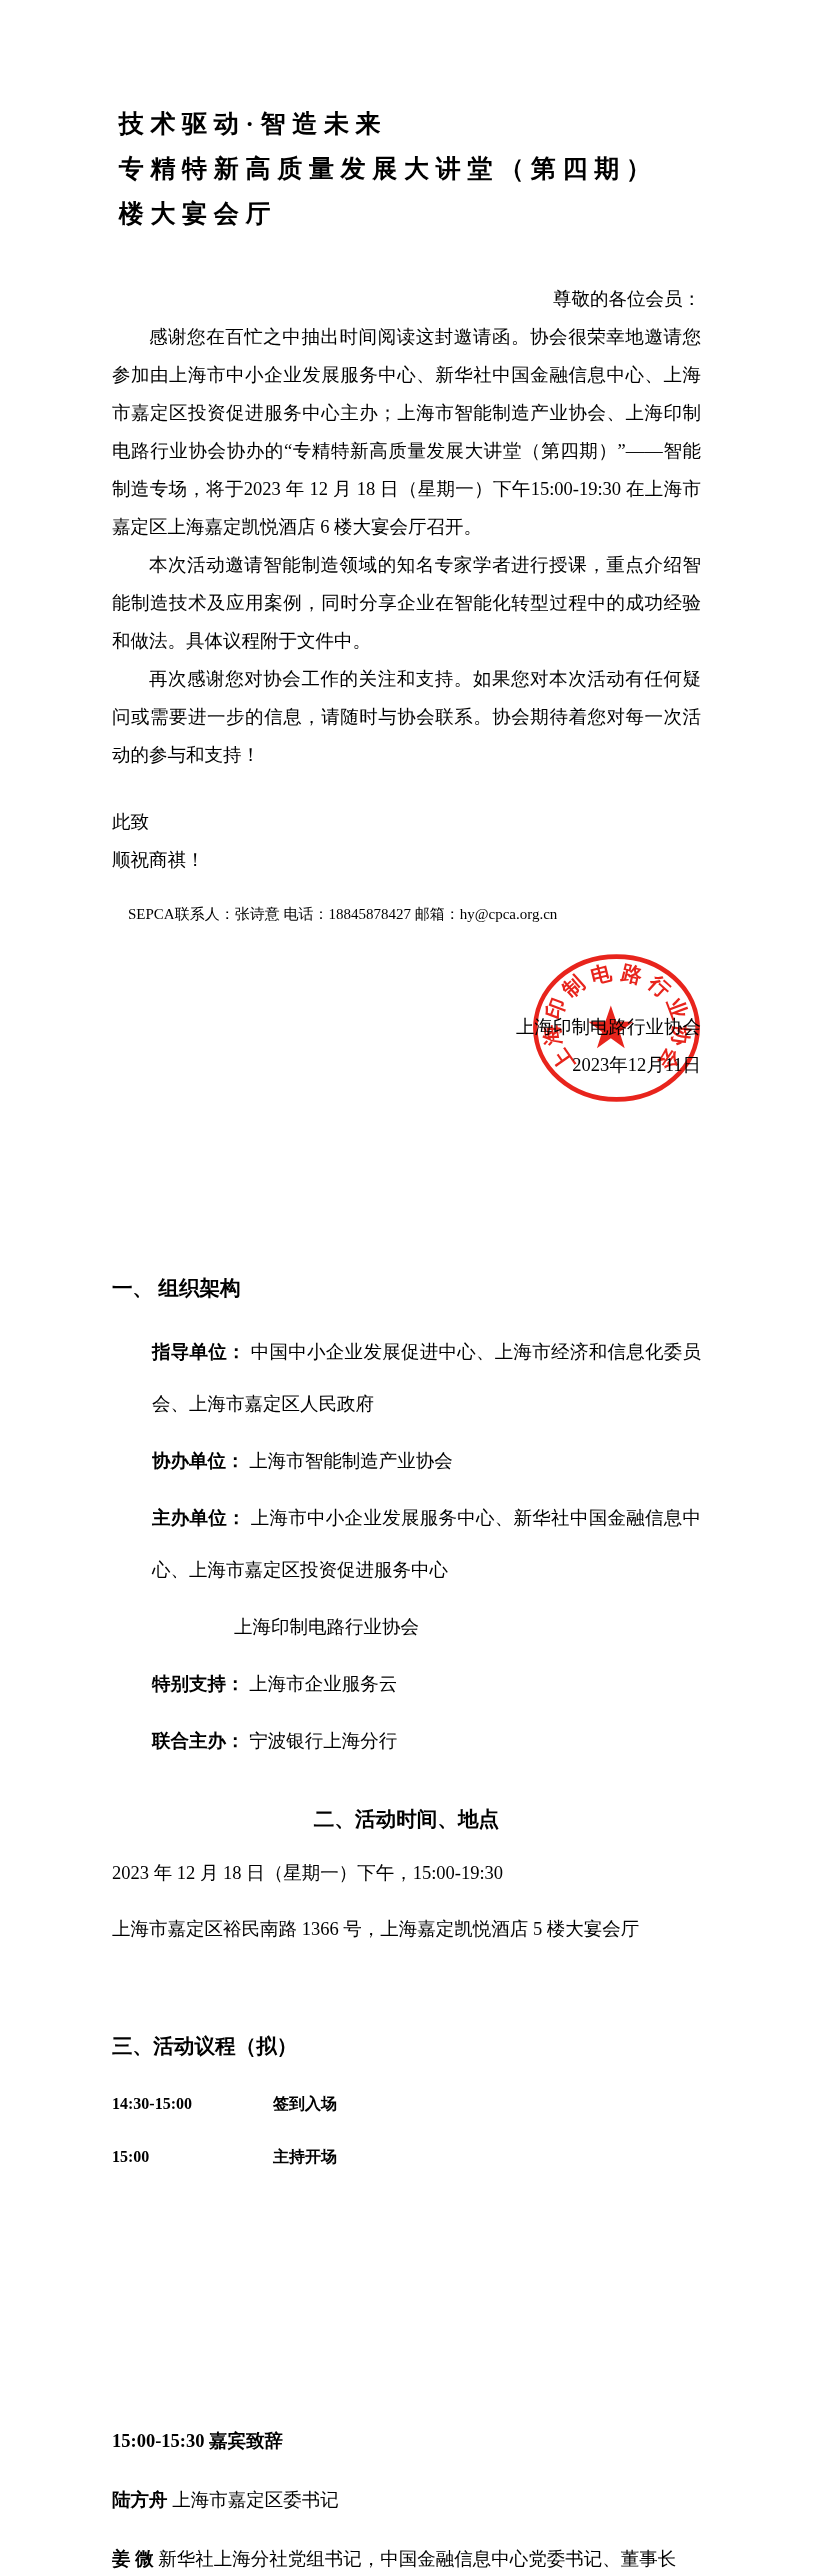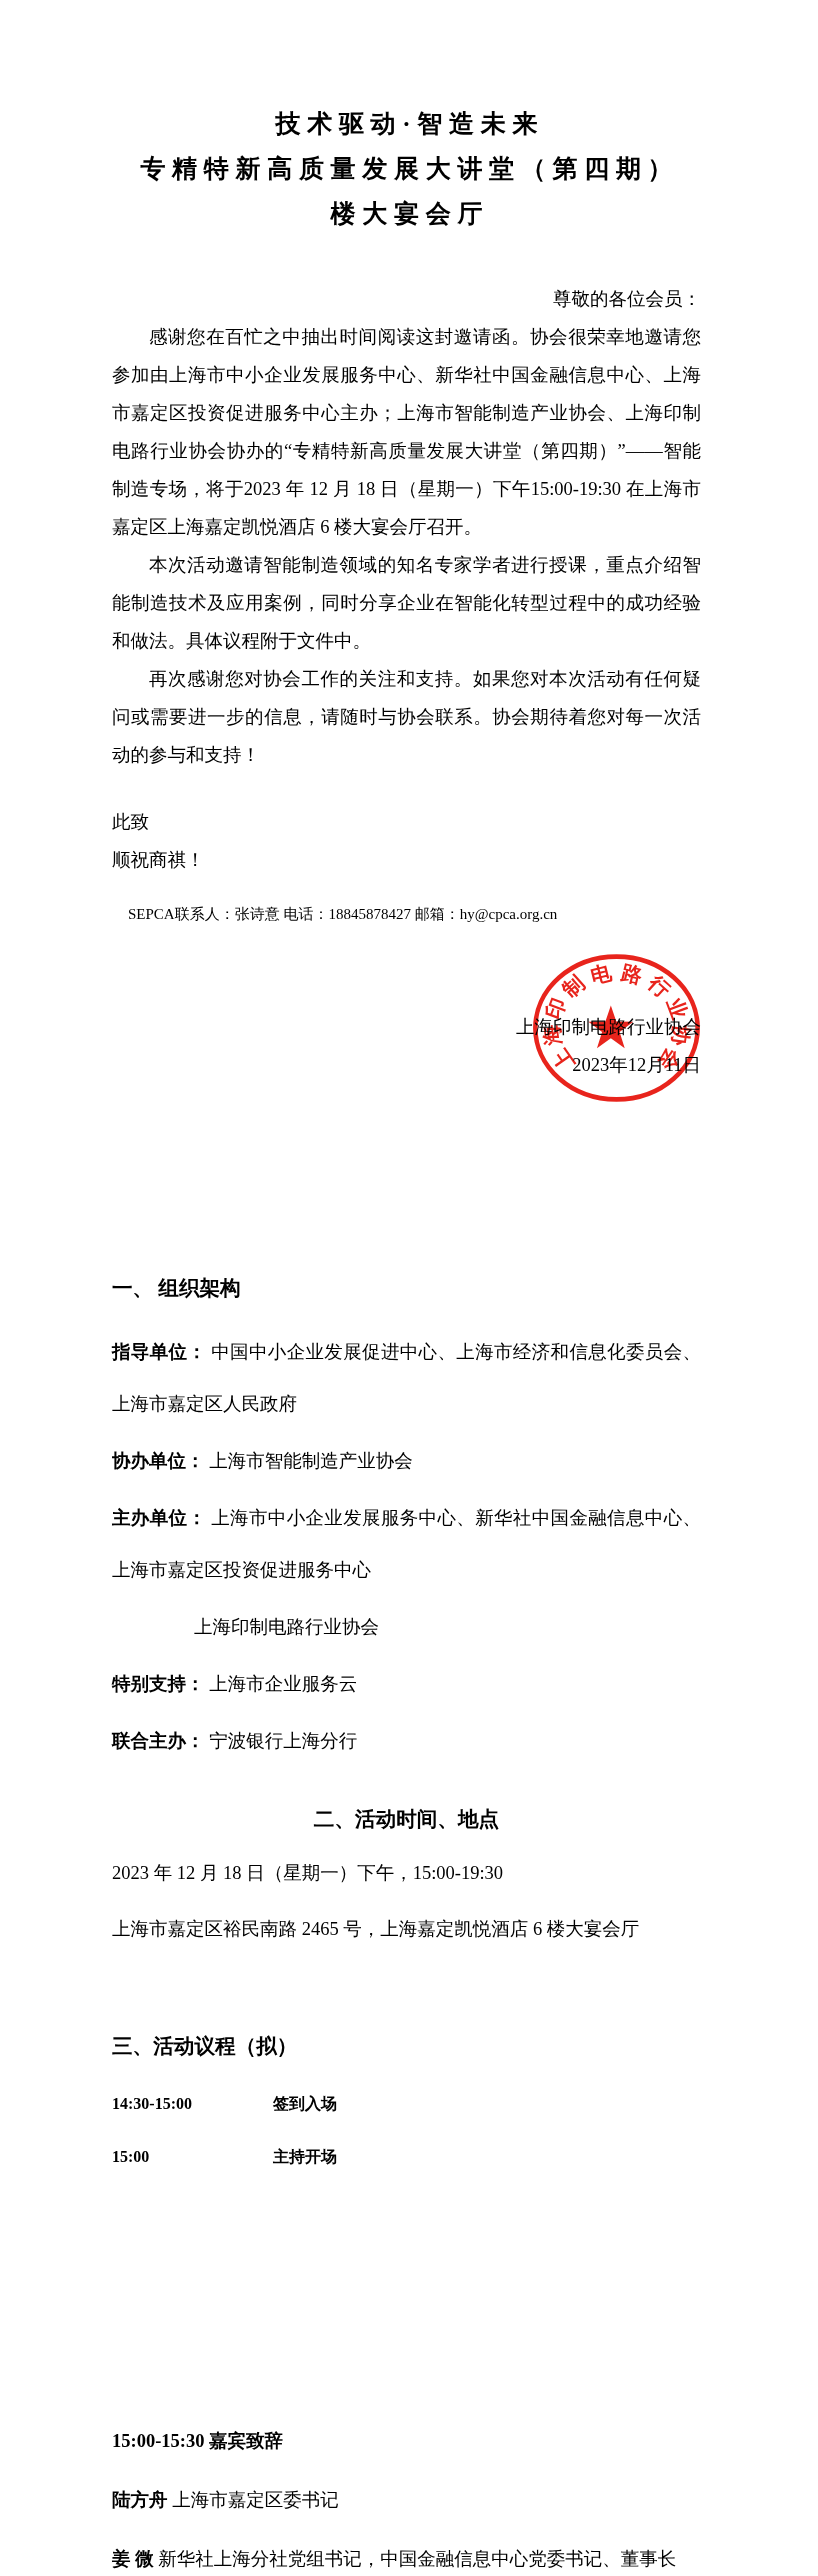--- a/index.html
+++ b/index.html
@@ -8,34 +8,34 @@
     width:818px;
     height:3470px;
     background:#ffffff;
     overflow:hidden;
     font-family:"Liberation Serif","DejaVu Serif",serif;
     color:#000;
   }
   .content{position:absolute;left:112px;top:0;width:589px;}
   .title-block{margin-top:101px;}
   .title-line{
-    font-size:25px;font-weight:bold;text-align:center;
+    font-size:25px;font-weight:bold;
     line-height:45px;letter-spacing:6.7px;text-indent:6.7px;white-space:nowrap;
   }
   .salutation{margin:44px 0 0 0;font-size:18.5px;line-height:38px;text-align:right;}
   .body-para{margin:0;font-size:18.5px;line-height:38px;text-align:justify;text-indent:2em;}
   .closing-respect{margin:29px 0 0 0;font-size:18.5px;line-height:38px;}
   .closing-wish{margin:0;font-size:18.5px;line-height:38px;}
   .contact-line{margin:16px;font-size:15px;line-height:38px;}
   .signature-block{position:relative;z-index:2;margin-top:75px;text-align:right;font-size:18.5px;line-height:38px;}
   .signature-block p{margin:0;}
   .seal{position:absolute;left:530px;top:952px;z-index:1;}
   .section-heading{font-size:20.6px;font-weight:bold;line-height:39px;margin:0;}
   .org-heading{margin-top:185px;}
-  .org-entries{margin-top:17.5px;}
+  .org-entries{margin-top:17.5px;margin-left:40px;}
   .org-entry{margin:0 0 5.2px 0;font-size:18.5px;line-height:52px;text-align:justify;}
   .org-entry .org-label{font-weight:bold;}
   .org-indent{padding-left:82px;}
   .tp-heading{margin-top:33px;text-align:center;}
   .tp-line{margin:14.4px 0 0 0;font-size:18.5px;line-height:38px;}
   .tp-line + .tp-line{margin-top:18.5px;}
   .agenda-heading{margin-top:80px;font-family:Liberation Mono, monospace;}
   .agenda-first{margin-top:17.5px;}
   .agenda-first-row{margin:0 0 15.5px 0;font-size:16px;line-height:38px;font-weight:bold;}
   .agenda-first-row .agenda-time{display:inline-block;min-width:161px;}
@@ -76,21 +76,21 @@
         <p class="org-entry"><span class="org-label">指导单位： </span><span>中国中小企业发展促进中心、上海市经济和信息化委员会、上海市嘉定区人民政府</span></p>
         <p class="org-entry"><span class="org-label">协办单位： </span><span>上海市智能制造产业协会</span></p>
         <p class="org-entry"><span class="org-label">主办单位： </span><span>上海市中小企业发展服务中心、新华社中国金融信息中心、上海市嘉定区投资促进服务中心</span></p>
         <p class="org-entry org-indent"><span>上海印制电路行业协会</span></p>
         <p class="org-entry"><span class="org-label">特别支持： </span><span>上海市企业服务云</span></p>
         <p class="org-entry"><span class="org-label">联合主办： </span><span>宁波银行上海分行</span></p>
       </div>
 
     <h2 class="section-heading tp-heading">二、活动时间、地点</h2>
     <p class="tp-line">2023 年 12 月 18 日（星期一）下午，15:00-19:30</p>
-    <p class="tp-line">上海市嘉定区裕民南路 2465 号，上海嘉定凯悦酒店 6 楼大宴会厅</p>
+    <p class="tp-line">上海市嘉定区裕民南路 1366 号，上海嘉定凯悦酒店 5 楼大宴会厅</p>
 
     <h2 class="section-heading agenda-heading">三、活动议程（拟）</h2>
     <div class="agenda-first">
         <p class="agenda-first-row"><span class="agenda-time">14:30-15:00</span><span>签到入场</span></p>
         <p class="agenda-first-row"><span class="agenda-time">15:00</span><span>主持开场</span></p>
       </div>
 
     <div class="agenda-list">
         <p class="agenda-entry"><span class="seg-b">15:00-15:30 嘉宾致辞</span></p>
         <p class="agenda-entry"><span class="seg-b">陆方舟</span><span class="seg-r"> 上海市嘉定区委书记</span></p>

